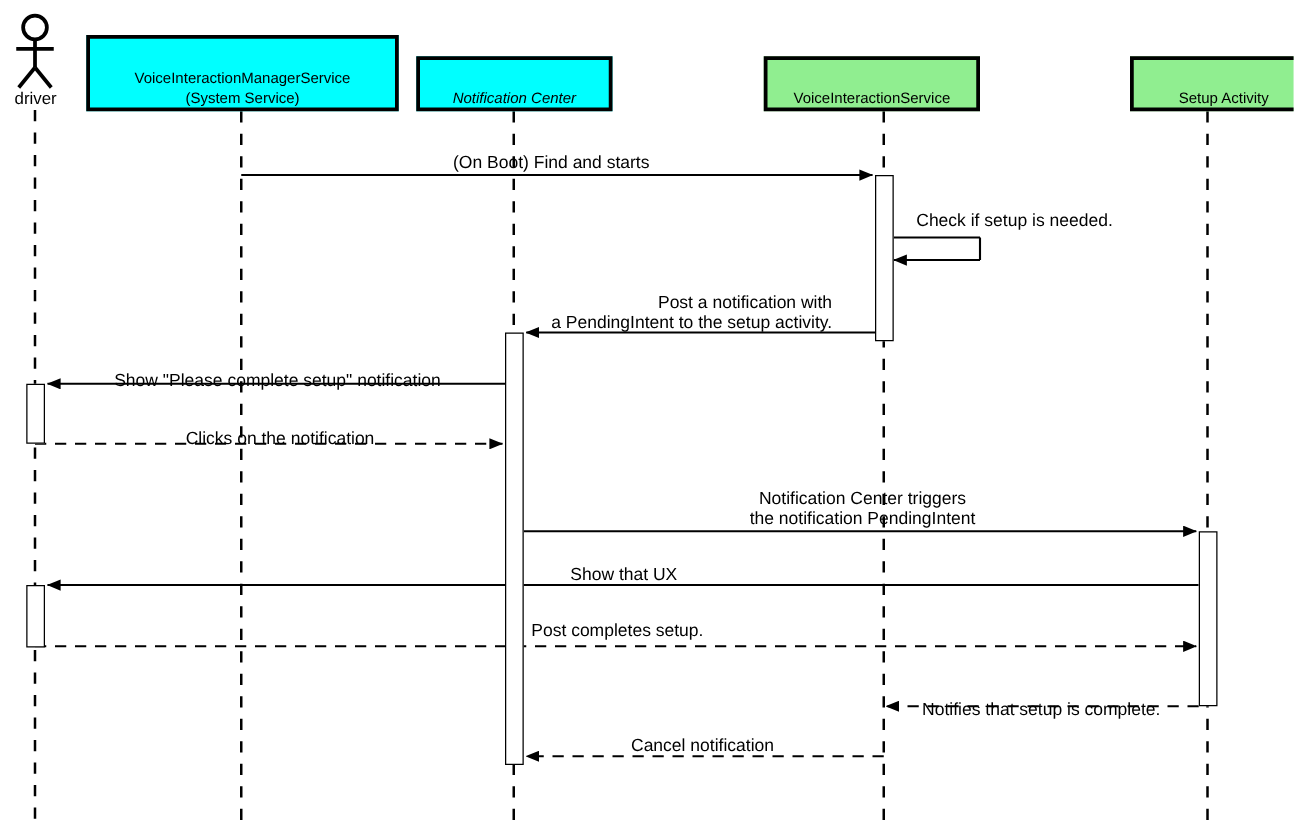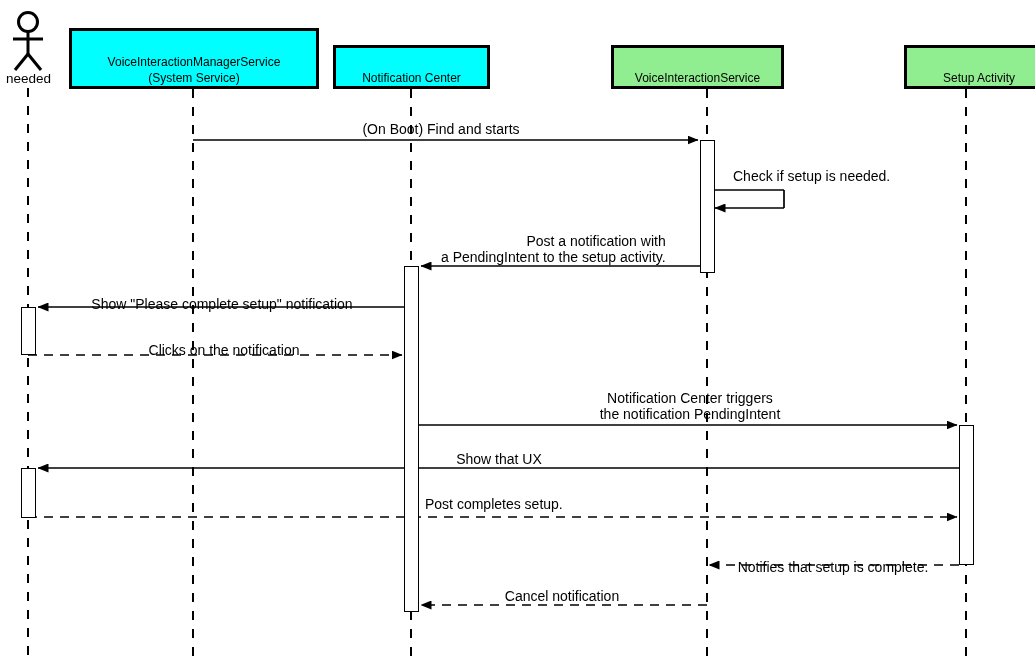--- a/index.html
+++ b/index.html
@@ -119,21 +119,21 @@
         </g>
         <g>
           <line x1="707" y1="605" x2="421" y2="605" stroke="#000000" stroke-width="1.7" stroke-dasharray="9,7" marker-end="url(#arrow-filled)"></line>
         </g>
       </g>
   </svg>
 
   <div id="headbox-layer">
       <div class="lifeline-head-box" style="left: 69px; top: 28px; width: 250px; height: 61px; background: rgb(0, 255, 255);"><span>VoiceInteractionManagerService
 (System Service)</span></div>
-      <div class="lifeline-head-box" style="left: 333px; top: 45px; width: 157px; height: 44px; background: rgb(0, 255, 255);"><span>Notification Center</span></div>
+      <div class="lifeline-head-box" style="left: 333px; top: 45px; width: 157px; height: 44px; background: rgb(0, 255, 255); font-style: italic;"><span>Notification Center</span></div>
       <div class="lifeline-head-box" style="left: 611px; top: 45px; width: 173px; height: 44px; background: rgb(144, 238, 144);"><span>VoiceInteractionService</span></div>
       <div class="lifeline-head-box" style="left: 904px; top: 45px; width: 150px; height: 44px; background: rgb(144, 238, 144);"><span>Setup Activity</span></div>
     </div>
   <div id="activation-layer">
       <div class="activation" style="left: 700px; top: 140px; width: 15px; height: 133px;"></div>
       <div class="activation" style="left: 21px; top: 307px; width: 15px; height: 48px;"></div>
       <div class="activation" style="left: 404px; top: 266px; width: 15px; height: 346px;"></div>
       <div class="activation" style="left: 959px; top: 425px; width: 15px; height: 140px;"></div>
       <div class="activation" style="left: 21px; top: 468px; width: 15px; height: 50px;"></div>
     </div>
@@ -145,14 +145,14 @@
       <div class="msg-label center" style="left: 222px; top: 296px;">Show "Please complete setup" notification</div>
       <div class="msg-label center" style="left: 224px; top: 342px; text-align: right;">Clicks on the notification</div>
       <div class="msg-label center" style="left: 690px; top: 390px;">Notification Center triggers
 the notification PendingIntent</div>
       <div class="msg-label center" style="left: 499px; top: 451px;">Show that UX</div>
       <div class="msg-label left" style="left: 425px; top: 496px;">Post completes setup.</div>
       <div class="msg-label center" style="left: 833px; top: 543px; margin-top: 16px;">Notifies that setup is complete.</div>
       <div class="msg-label center" style="left: 562px; top: 588px;">Cancel notification</div>
     </div>
 
-  <div class="actor-label" id="actor-label" style="left:0px; top:71px; width:57px;">needed</div>
+  <div class="actor-label" id="actor-label" style="left:0px; top:71px; width:57px;">driver</div>
 </div>
 
 </body></html>

